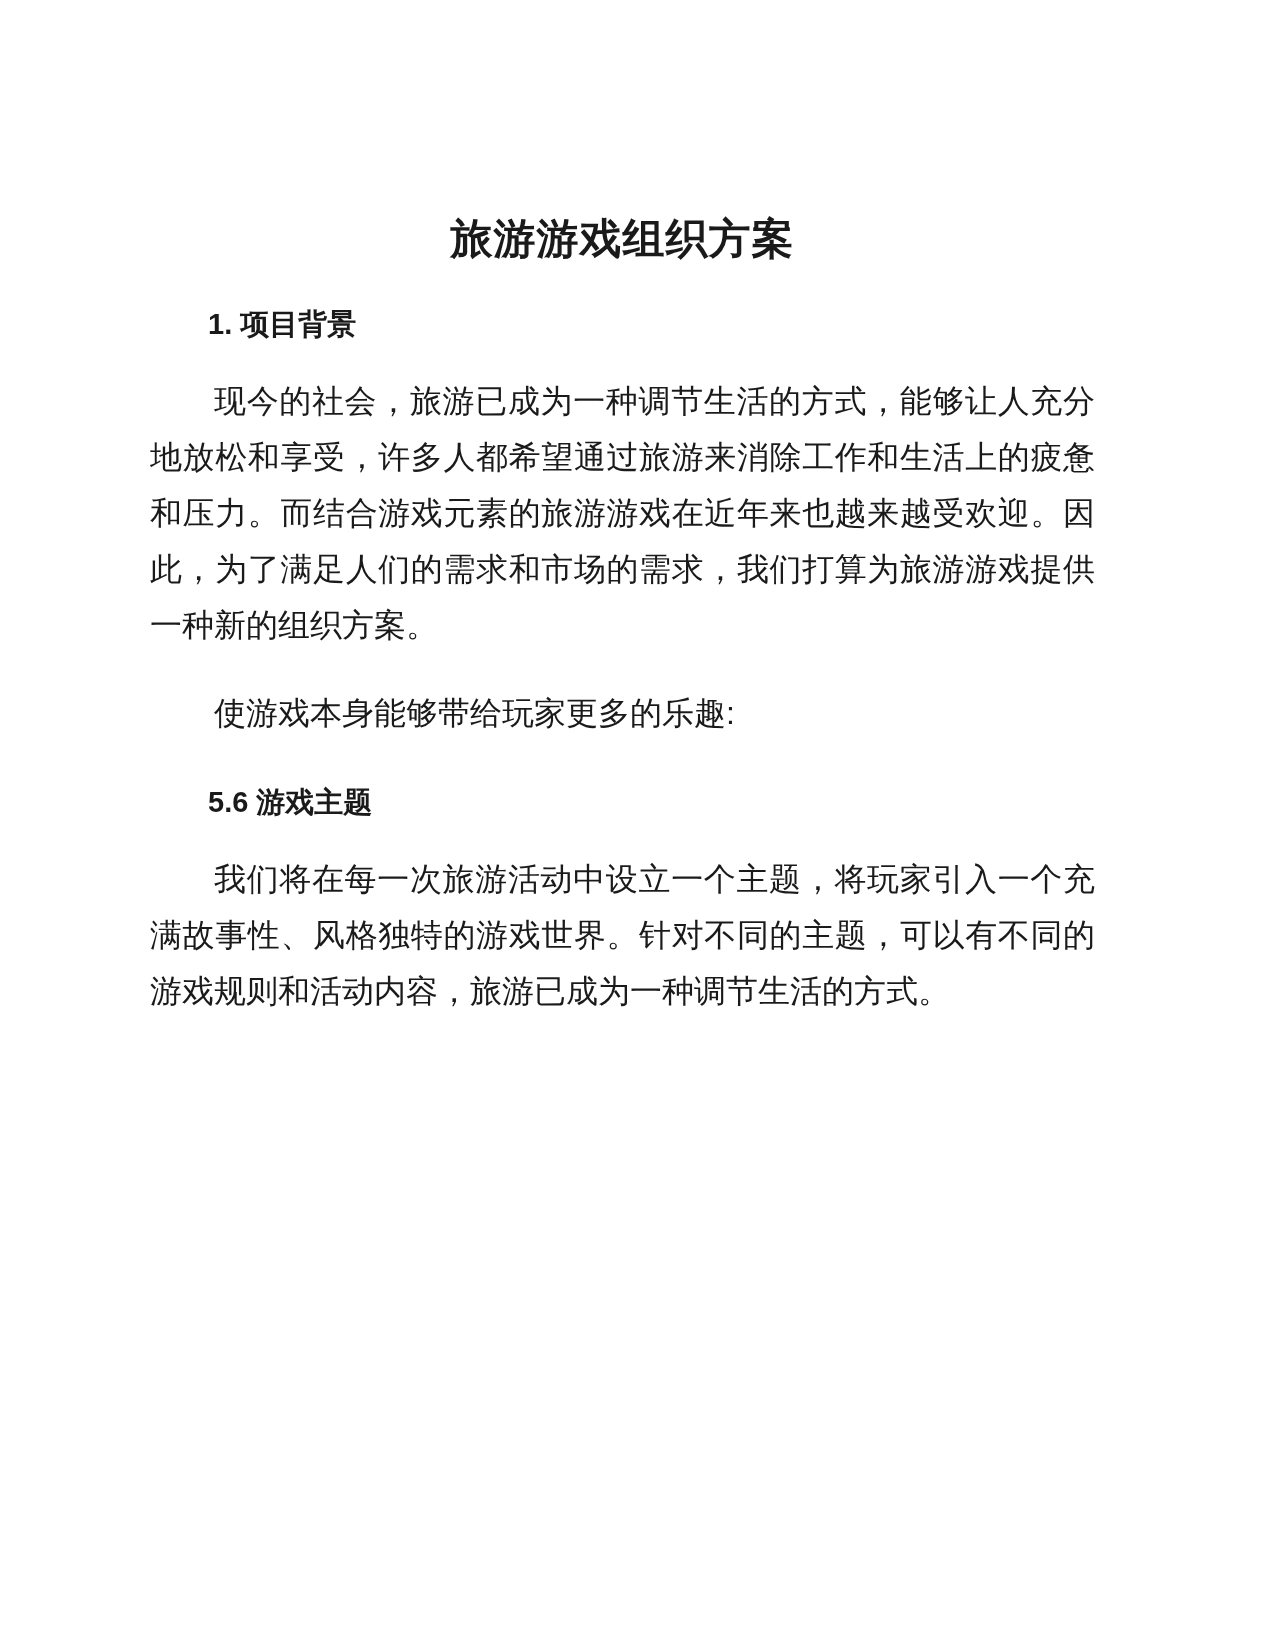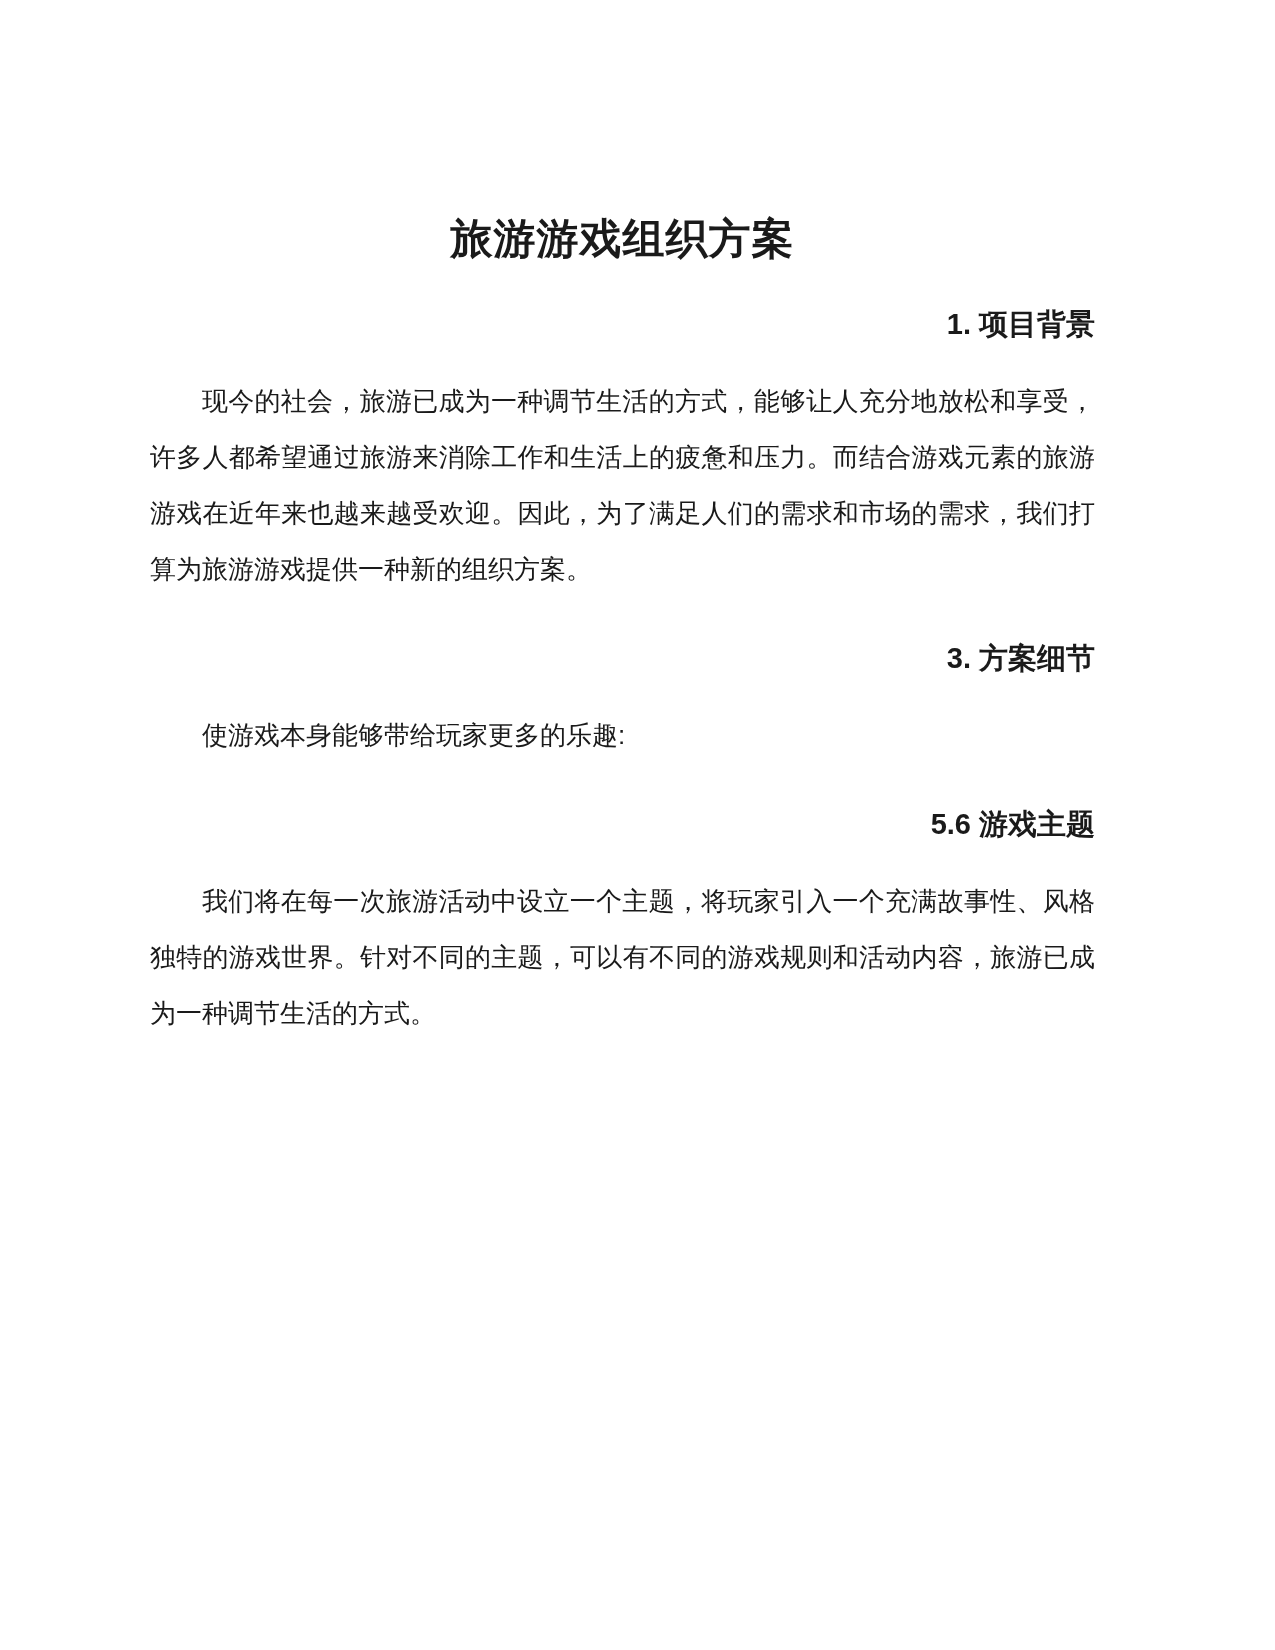--- a/index.html
+++ b/index.html
@@ -26,46 +26,45 @@
     font-weight: bold;
     text-align: center;
     letter-spacing: 1px;
   }
   .sec-heading {
     margin: 44px 0 0 0;
     font-size: 29px;
     line-height: 34px;
     font-weight: bold;
     text-indent: 2em;
-    text-align: right;
+    text-align: left;
   }
   .sec-paragraph {
     margin: 32px 0 0 0;
-    font-size: 26px;
+    font-size: 32px;
     line-height: 56px;
     text-indent: 2em;
     text-align: justify;
     word-break: break-all;
   }
 </style>
 </head>
 <body>
 
 <div class="page">
 
   <h1 class="doc-title">旅游游戏组织方案</h1>
 
   <section>
     <h2 class="sec-heading">1. 项目背景</h2>
     <p class="sec-paragraph">现今的社会，旅游已成为一种调节生活的方式，能够让人充分地放松和享受，许多人都希望通过旅游来消除工作和生活上的疲惫和压力。而结合游戏元素的旅游游戏在近年来也越来越受欢迎。因此，为了满足人们的需求和市场的需求，我们打算为旅游游戏提供一种新的组织方案。</p>
   </section>
 
 
   <section>
-    <h2 class="sec-heading">3. 方案细节</h2>
     <p class="sec-paragraph">使游戏本身能够带给玩家更多的乐趣:</p>
   </section>
 
   <section>
     <h2 class="sec-heading">5.6 游戏主题</h2>
     <p class="sec-paragraph">我们将在每一次旅游活动中设立一个主题，将玩家引入一个充满故事性、风格独特的游戏世界。针对不同的主题，可以有不同的游戏规则和活动内容，旅游已成为一种调节生活的方式。</p>
   </section>
 
 </div>
 

